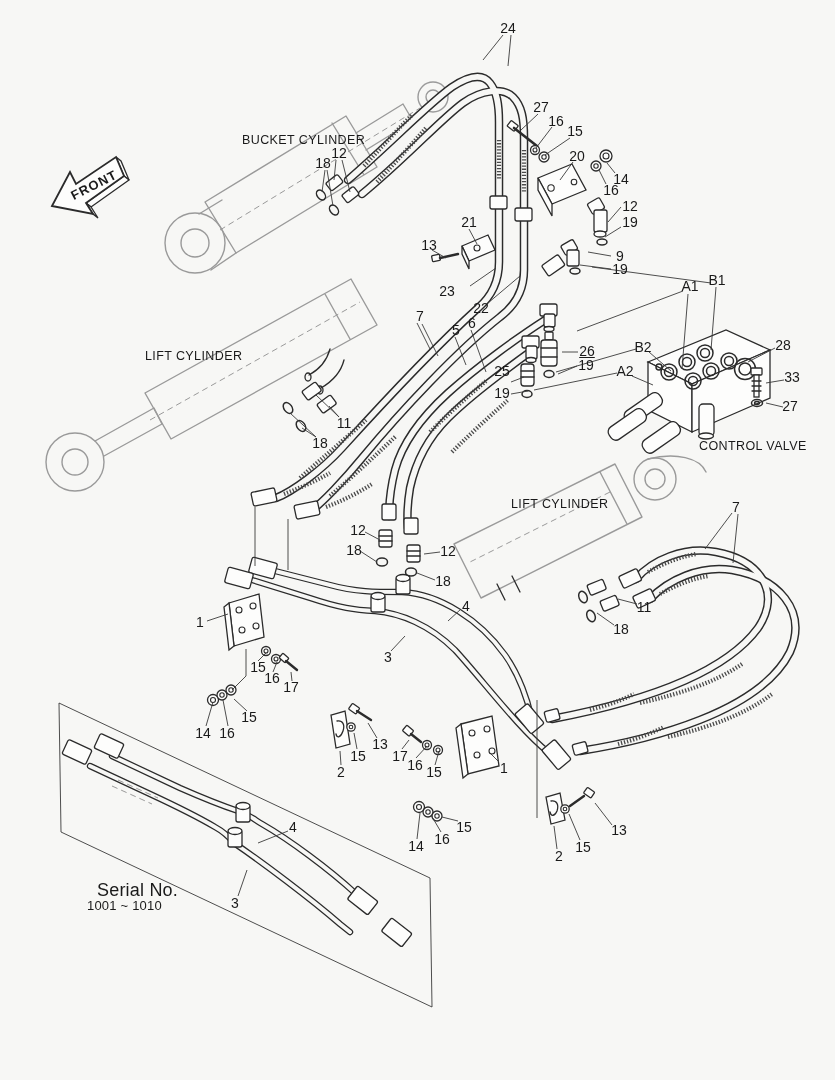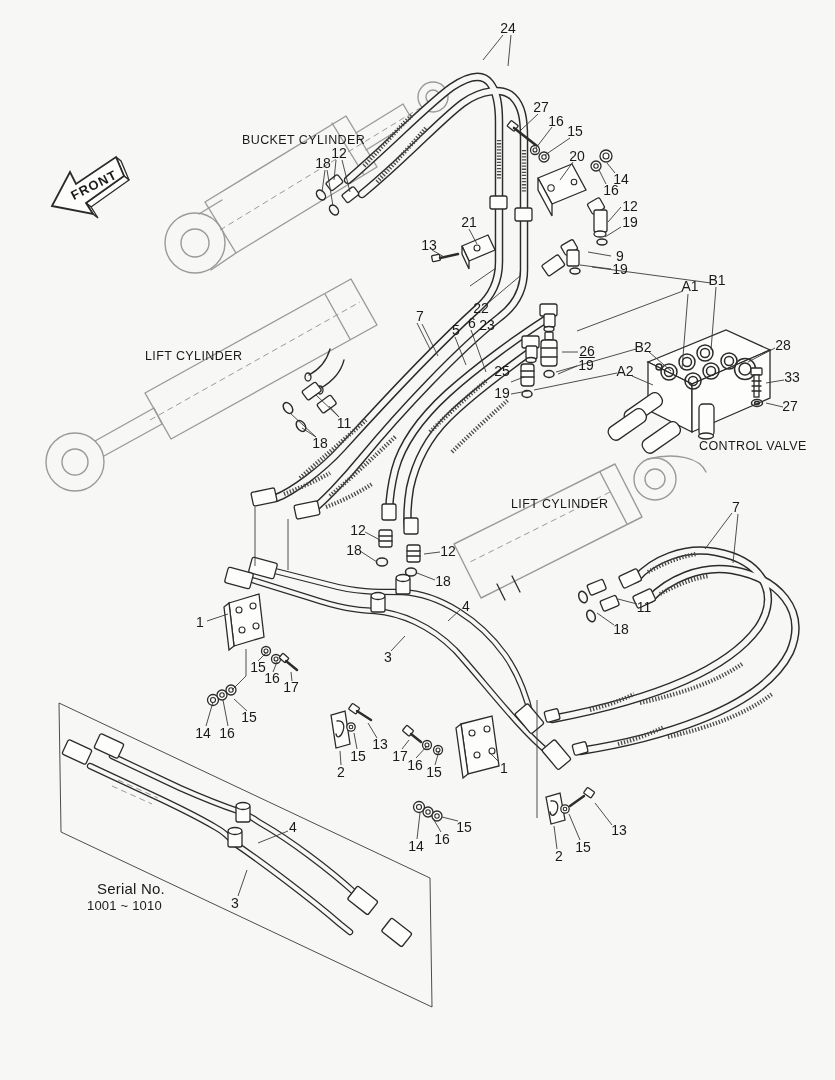--- a/index.html
+++ b/index.html
@@ -20,21 +20,21 @@
   .braid{stroke:#4a4a4a;stroke-width:4.2;fill:none;stroke-dasharray:1.3 1.8;}
   .oring{fill:none;stroke:#2b2b2b;stroke-width:1.5;}
   .wash{fill:#fdfdfc;stroke:#2b2b2b;stroke-width:1.3;}
   
   .callout{position:absolute;transform:translate(-50%,-50%);font-size:14px;color:#1a1a1a;white-space:nowrap;line-height:1;}
   .seclabel{position:absolute;font-size:12.5px;color:#1a1a1a;letter-spacing:.4px;white-space:nowrap;line-height:1;}
   #lbl-bucket{left:214px;top:134px;margin-left:28px;}
   #lbl-liftL{left:145px;top:350px;}
   #lbl-liftR{left:511px;top:498px;}
   #lbl-valve{left:699px;top:440px;}
-  #lbl-serial1{left:97px;top:881px;font-size:15px;letter-spacing:.2px;}
+  #lbl-serial1{left:97px;top:881px;font-size:18px;letter-spacing:.2px;}
   #lbl-serial2{left:87px;top:899px;font-size:13px;letter-spacing:.2px;}
   #lbl-front{left:94px;top:185px;transform:translate(-50%,-50%) rotate(-27deg);font-size:13px;font-weight:bold;letter-spacing:1px;color:#1a1a1a;position:absolute;white-space:nowrap;}
 </style>
 </head>
 <body>
 
 <div id="stage">
 
   <svg id="lineart" width="835" height="1080" viewBox="0 0 835 1080">
 
@@ -375,21 +375,21 @@
       <span class="callout" style="left: 575px; top: 131px;">15</span>
       <span class="callout" style="left: 577px; top: 156px;">20</span>
       <span class="callout" style="left: 621px; top: 179px;">14</span>
       <span class="callout" style="left: 611px; top: 190px;">16</span>
       <span class="callout" style="left: 630px; top: 206px;">12</span>
       <span class="callout" style="left: 630px; top: 222px;">19</span>
       <span class="callout" style="left: 620px; top: 256px;">9</span>
       <span class="callout" style="left: 620px; top: 269px;">19</span>
       <span class="callout" style="left: 469px; top: 222px;">21</span>
       <span class="callout" style="left: 429px; top: 245px;">13</span>
-      <span class="callout" style="left: 487px; top: 291px; margin-top: 34px;">23</span>
+      <span class="callout" style="left: 447px; top: 291px;">23</span>
       <span class="callout" style="left: 481px; top: 308px;">22</span>
       <span class="callout" style="left: 690px; top: 286px;">A1</span>
       <span class="callout" style="left: 717px; top: 280px;">B1</span>
       <span class="callout" style="left: 643px; top: 347px;">B2</span>
       <span class="callout" style="left: 625px; top: 371px;">A2</span>
       <span class="callout" style="left: 783px; top: 345px;">28</span>
       <span class="callout" style="left: 792px; top: 377px;">33</span>
       <span class="callout" style="left: 790px; top: 406px;">27</span>
       <span class="callout" style="left: 587px; top: 351px; text-decoration: underline;">26</span>
       <span class="callout" style="left: 586px; top: 365px;">19</span>

